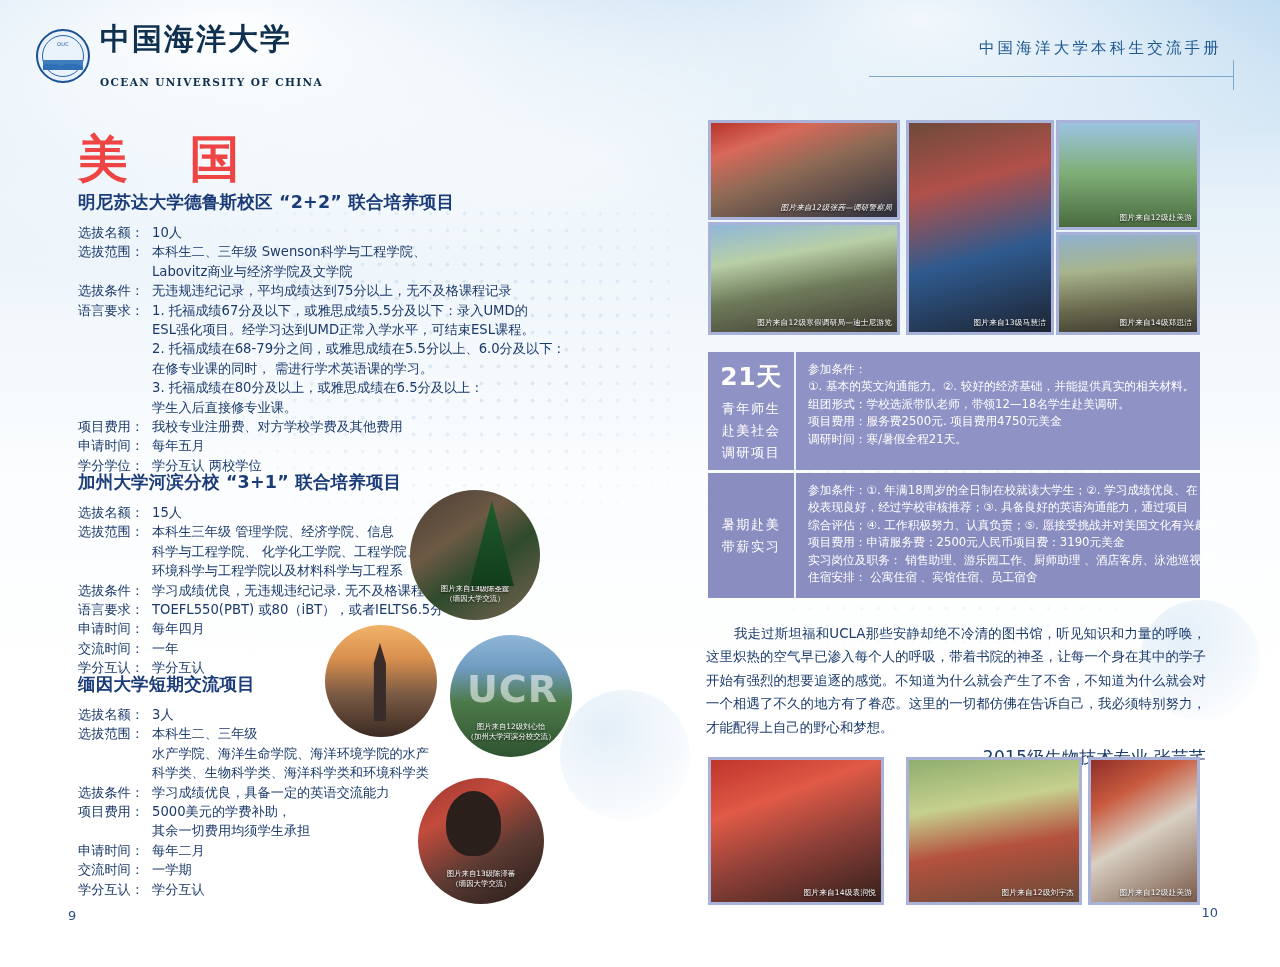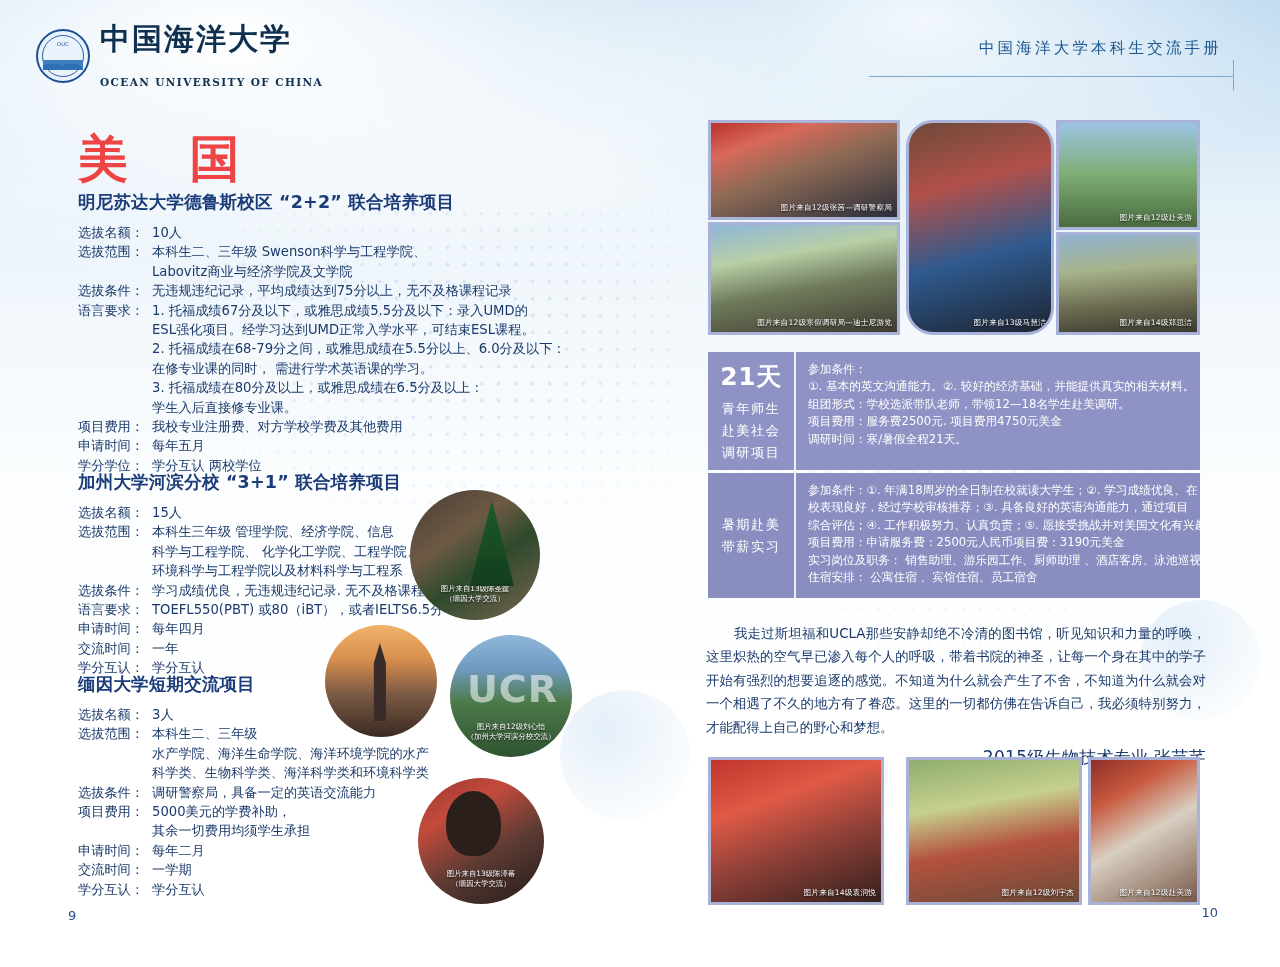--- a/index.html
+++ b/index.html
@@ -96,25 +96,25 @@
         background: linear-gradient(150deg, #9a3430 0%, #c44b3c 28%, #5c3b33 60%, #241a18 100%); }
   .c4::after { content:""; position:absolute; left:22%; top:10%; width:44%; height:52%;
         border-radius:50% 50% 44% 44%; background:#2b1f1c; }
 
   
   .pframe { position: absolute; border: 3px solid #a9b2d8; background: #cfd6ea; overflow: hidden; }
   .pframe .pcap { position: absolute; right: 5px; bottom: 4px; color: #fff; font-size: 7.6px;
                   line-height: 10px; text-shadow: 0 1px 2px rgba(0,0,0,.9); letter-spacing: .2px; }
 
   .ph1 { left: 708px; top: 120px; width: 192px; height: 100px;
-         background: linear-gradient(160deg, #b9332c 0%, #d8695a 22%, #8e6a55 48%, #2b2f3c 100%); }
+         background: linear-gradient(160deg, #b9332c 0%, #d8695a 22%, #8e6a55 48%, #2b2f3c 100%); font-style: italic; }
   .ph2 { left: 708px; top: 222px; width: 192px; height: 113px;
          background: linear-gradient(170deg, #8fb7d8 0%, #b8cfa7 30%, #6e7a5a 58%, #3f3a31 100%); }
   .ph3 { left: 906px; top: 120px; width: 148px; height: 215px;
-         background: linear-gradient(165deg, #6e4a3a 0%, #b1504a 30%, #2f5a8e 62%, #1d2432 100%); border-radius: 27px; }
+         background: linear-gradient(165deg, #6e4a3a 0%, #b1504a 30%, #2f5a8e 62%, #1d2432 100%); }
   .ph4 { left: 1056px; top: 120px; width: 144px; height: 110px;
          background: linear-gradient(180deg, #9cc4e3 0%, #7fae77 48%, #4a6b3f 100%); }
   .ph5 { left: 1056px; top: 232px; width: 144px; height: 103px;
          background: linear-gradient(175deg, #8fb2d0 0%, #a7b48c 35%, #6b6a4f 70%, #3b3a30 100%); }
 
   .ph6 { left: 708px; top: 757px; width: 176px; height: 148px;
          background: linear-gradient(160deg, #c0352c 0%, #e05a46 30%, #8e4038 60%, #35201c 100%); }
   .ph7 { left: 906px; top: 757px; width: 176px; height: 148px;
          background: linear-gradient(170deg, #8fae6e 0%, #c6d08e 32%, #b4523e 60%, #6b4a38 100%); }
   .ph8 { left: 1088px; top: 757px; width: 112px; height: 148px;
@@ -282,21 +282,21 @@
       <div class="row cont">
         <span class="lbl">　</span>
         <span class="val">水产学院、海洋生命学院、海洋环境学院的水产</span>
       </div>
       <div class="row cont">
         <span class="lbl">　</span>
         <span class="val">科学类、生物科学类、海洋科学类和环境科学类</span>
       </div>
       <div class="row">
         <span class="lbl">选拔条件：</span>
-        <span class="val">调研警察局，具备一定的英语交流能力</span>
+        <span class="val">学习成绩优良，具备一定的英语交流能力</span>
       </div>
       <div class="row">
         <span class="lbl">项目费用：</span>
         <span class="val">5000美元的学费补助，</span>
       </div>
       <div class="row cont">
         <span class="lbl">　</span>
         <span class="val">其余一切费用均须学生承担</span>
       </div>
       <div class="row">

